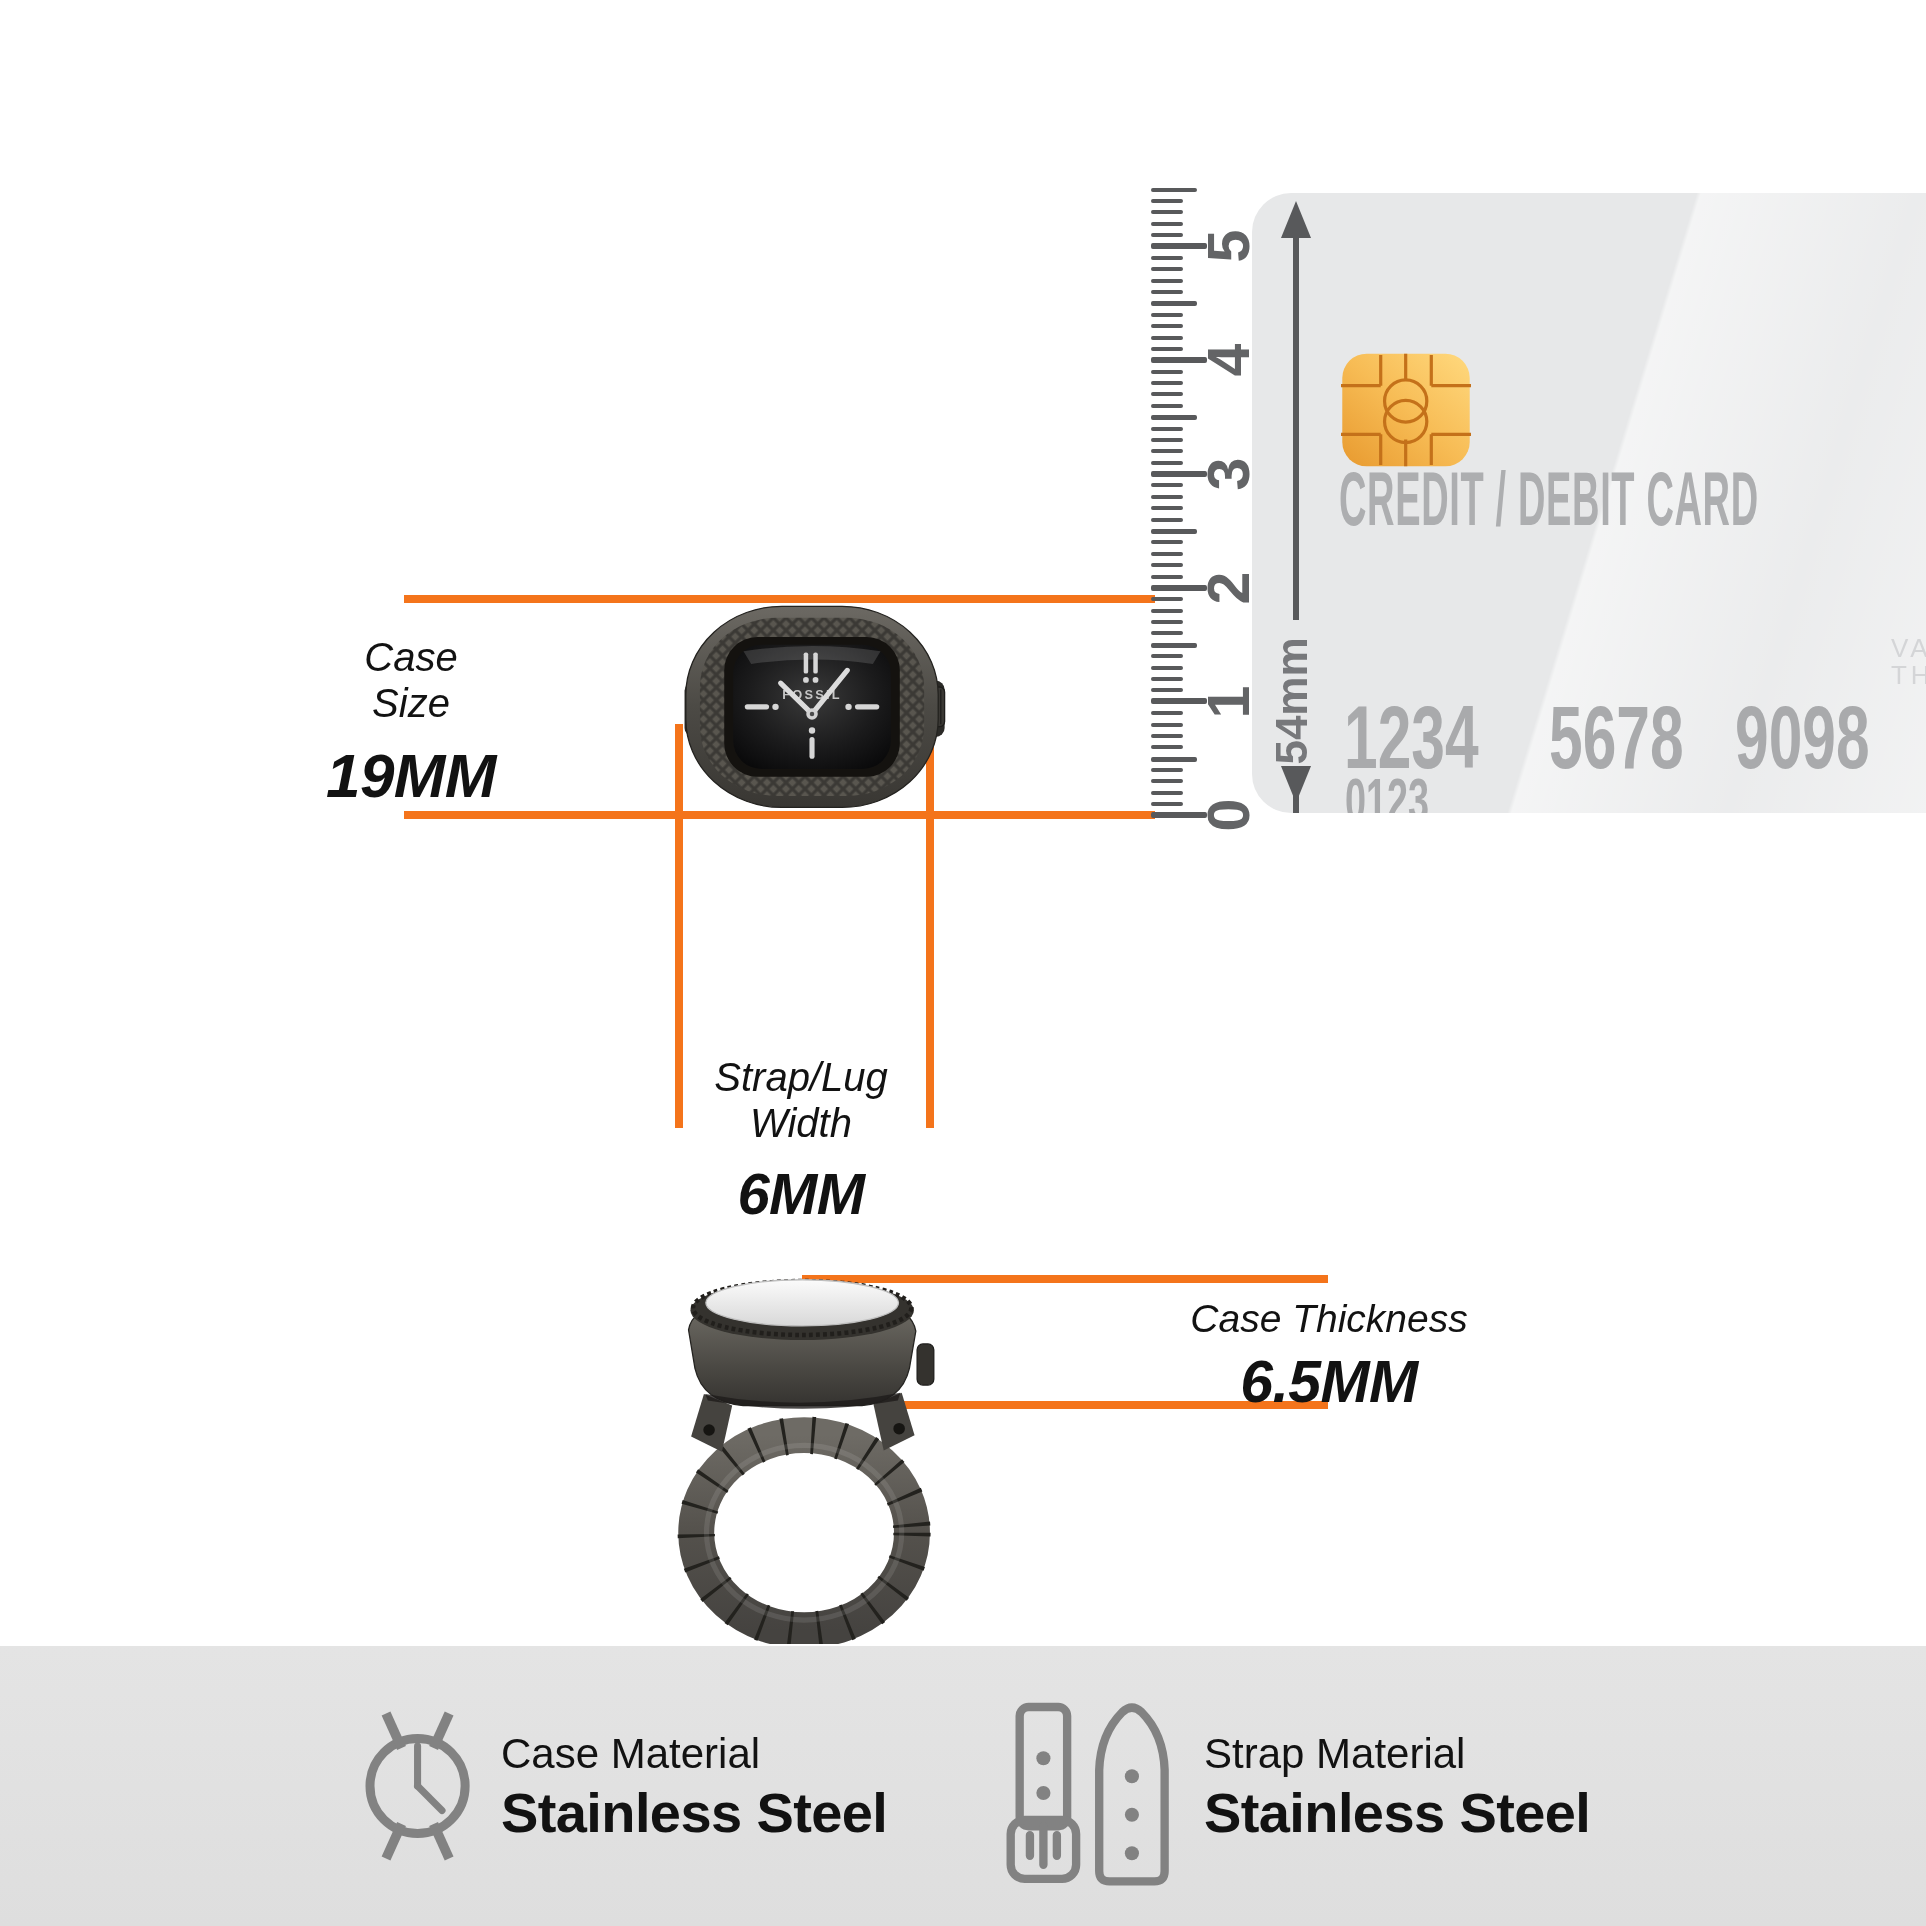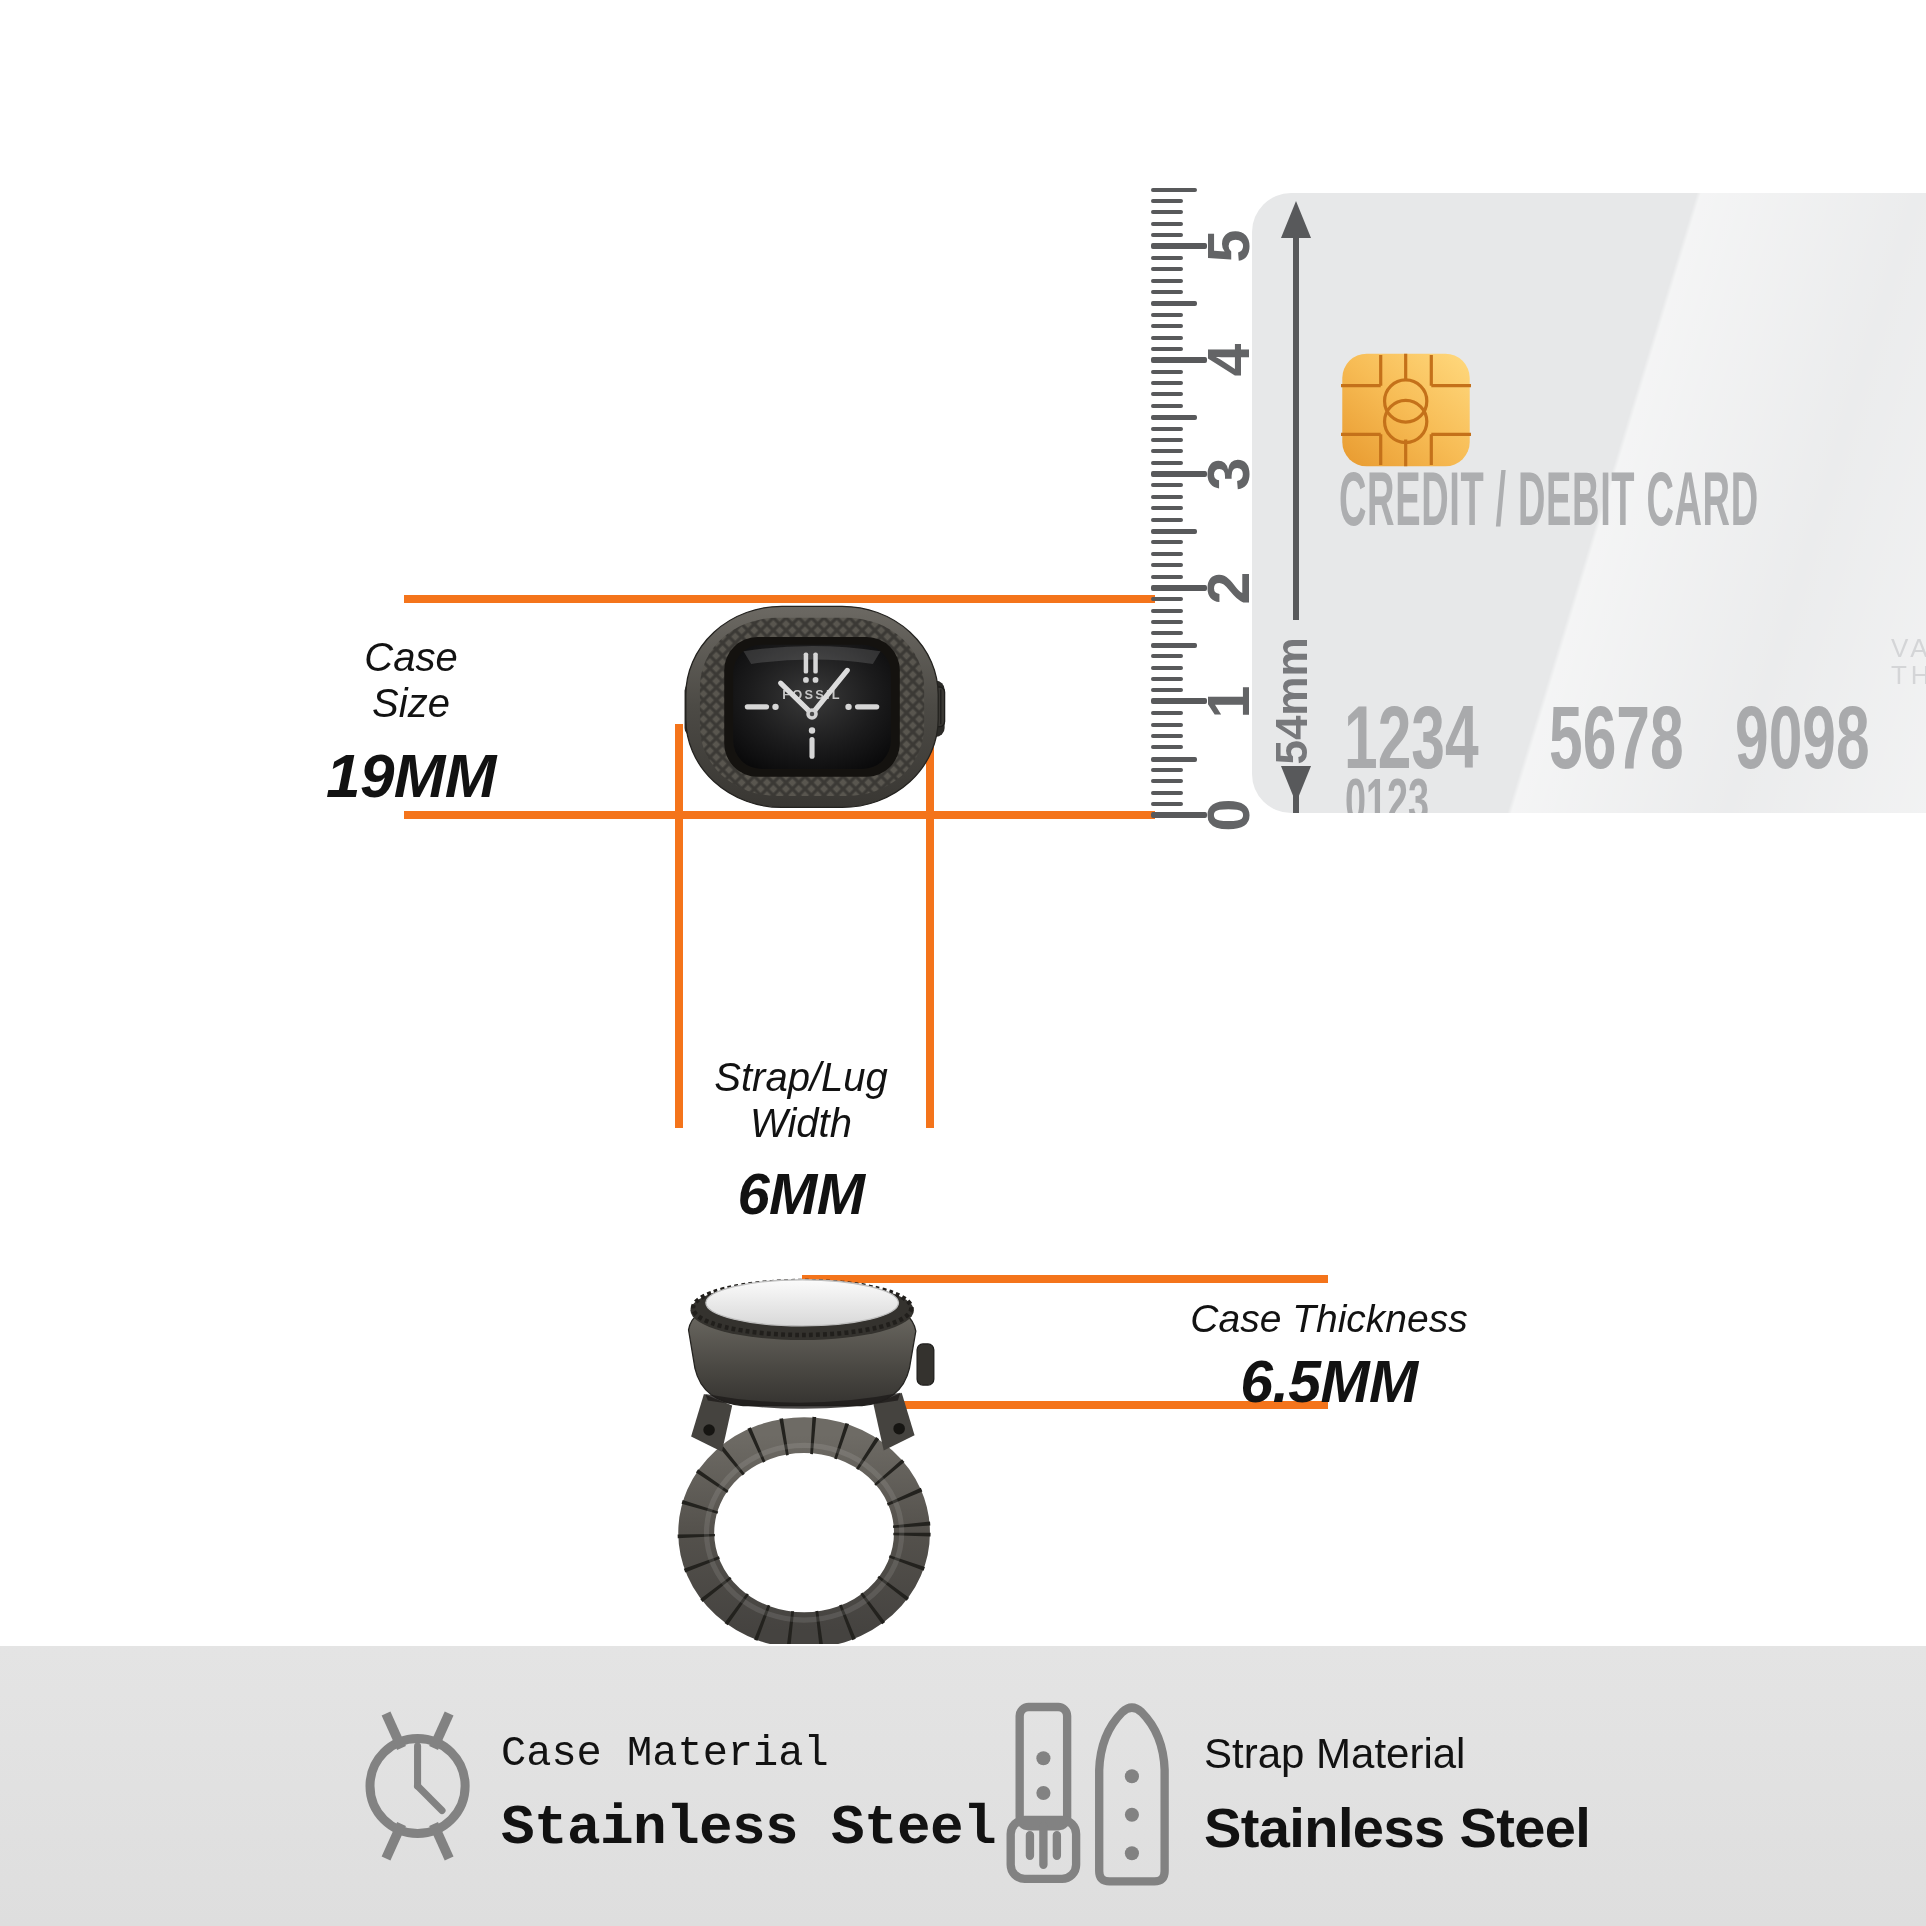--- a/index.html
+++ b/index.html
@@ -44,21 +44,21 @@
   .ahead.up{border-bottom:37px solid #58595B;}
   .ahead.down{border-top:37px solid #58595B;}
   #card-dim{position:absolute;left:40px;top:508px;font-size:44px;font-weight:700;color:#77787B;
             transform:translate(-50%,-50%) rotate(-90deg);white-space:nowrap;}
 
   
   #footer{position:absolute;left:0;top:1646px;width:1926px;height:281px;
           background:linear-gradient(#E4E4E4,#DEDEDE);}
   .ftext{position:absolute;color:#121212;white-space:nowrap;}
   .ftext .fl{font-size:42px;font-weight:400;line-height:1;}
-  .ftext .fv{font-size:56px;font-weight:700;letter-spacing:-0.6px;line-height:1;margin-top:25px;}
+  .ftext .fv{font-size:56px;font-weight:700;letter-spacing:-0.6px;line-height:1;margin-top:10px;}
 
   svg text{font-family:"Liberation Sans",sans-serif;}
 </style>
 </head>
 <body>
 
 <div id="canvas">
 
   <div class="oline" style="left: 404px; top: 595px; width: 751px; height: 8.3px; background: rgb(244, 116, 27);"></div>
   <div class="oline" style="left: 404px; top: 811px; width: 751px; height: 8.3px; background: rgb(244, 116, 27);"></div>
@@ -290,21 +290,21 @@
             <path d="M130 60 L148 20"></path>
           <path d="M74 192 L56 232"></path>
             <path d="M130 192 L148 232"></path>
         </g>
         <g stroke-width="11" stroke-linecap="round">
           <path d="M102 126 V64"></path>
             <path d="M102 126 L140 164"></path>
         </g>
       </g>
     </svg>
-    <div class="ftext" style="left:501px;top:87px;font-family:Liberation Mono, monospace;">
+    <div class="ftext" style="left:501px;top:87px;">
       <div class="fl">Case Material</div>
       <div class="fv">Stainless Steel</div>
     </div>
 
     <svg style="position:absolute;left:1003px;top:53px;" width="186" height="193" viewBox="0 0 290 300">
       <g stroke="#828282" stroke-width="13" fill="none" stroke-linejoin="round" stroke-linecap="round">
         <rect x="26" y="12" width="74" height="186" rx="14"></rect>
         <rect x="12" y="188" width="102" height="92" rx="22"></rect>
         <path d="M42 212 V244 M84 212 V244 M63 198 V258"></path>
         <path d="M186 20 Q152 54 150 110 L150 268 Q150 284 166 284 L236 284 Q252 284 252 268 L252 110 Q250 54 216 20 Q201 6 186 20 Z"></path>

